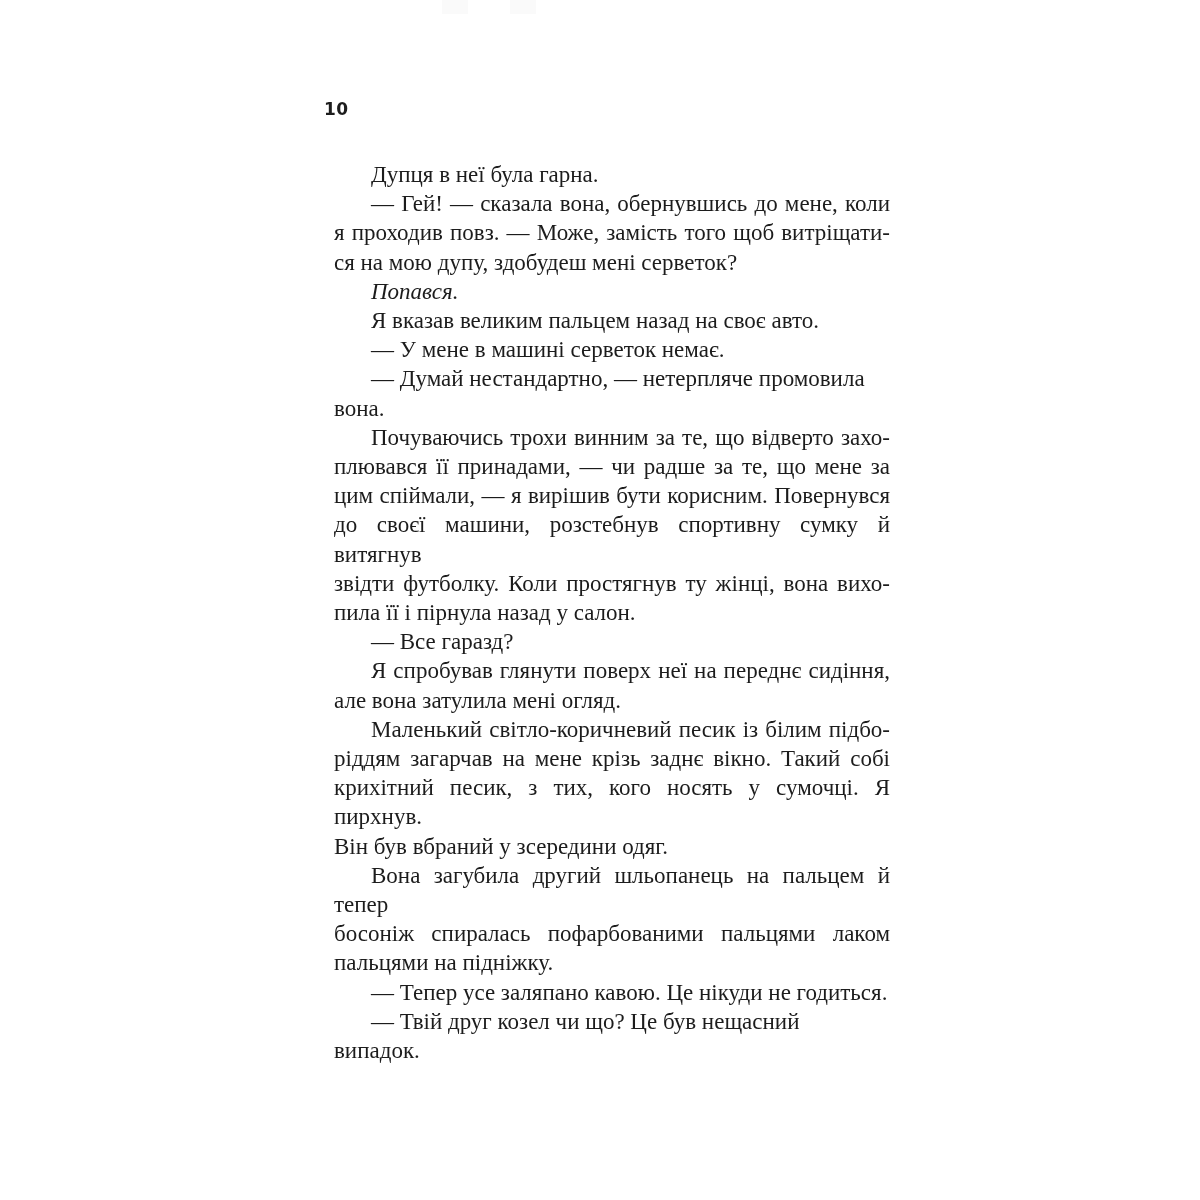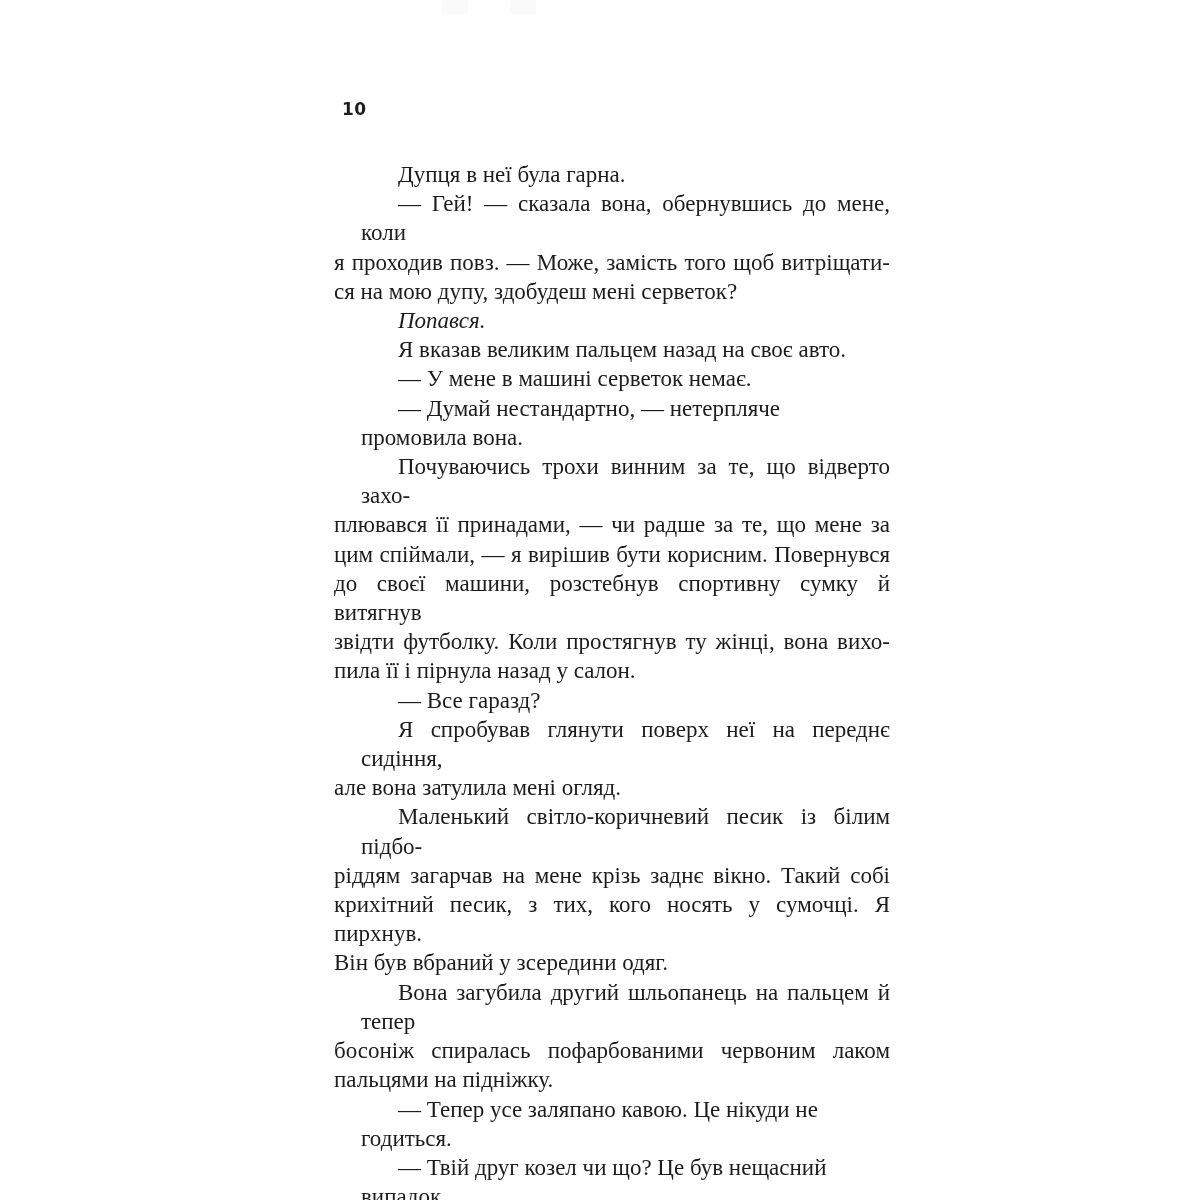--- a/index.html
+++ b/index.html
@@ -19,21 +19,21 @@
     top: 0;
     height: 14px;
     width: 26px;
     background: #fafafa;
   }
   .a1 { left: 442px; }
   .a2 { left: 510px; }
 
   .page-number {
     position: absolute;
-    left: 342px;
+    left: 324px;
     top: 99px;
     font-family: "DejaVu Sans", sans-serif;
     font-weight: bold;
     font-size: 17px;
     color: #1d1d1d;
     letter-spacing: 0.5px;
   }
 
   .text-block {
     position: absolute;
@@ -42,21 +42,21 @@
     width: 556px;
     font-size: 23px;
     line-height: 29.2px;
     color: #1c1c1c;
   }
 
   .para { margin: 0; }
   .para.italic { font-style: italic; }
 
   .line { text-align: left; white-space: normal; }
-  .line.first { text-indent: 37px; margin-left: 27px; }
+  .line.first { text-indent: 37px; }
   .line.j { text-align: justify; text-align-last: justify; }
   .line.last { text-align: left; text-align-last: left; }
 </style>
 </head>
 <body>
 
 <div class="page">
 
   <div class="artifact a1"></div>
   <div class="artifact a2"></div>
@@ -113,21 +113,21 @@
     <div class="para">
       <div class="line first j">Маленький світло-коричневий песик із білим підбо-</div>
       <div class="line j">ріддям загарчав на мене крізь заднє вікно. Такий собі</div>
       <div class="line j">крихітний песик, з тих, кого носять у сумочці. Я пирхнув.</div>
       <div class="line last">Він був вбраний у зсередини одяг.</div>
     </div>
 
 
     <div class="para">
       <div class="line first j">Вона загубила другий шльопанець на пальцем й тепер</div>
-      <div class="line j">босоніж спиралась пофарбованими червоним лаком</div>
+      <div class="line j">босоніж спиралась пофарбованими пальцями лаком</div>
       <div class="line last">пальцями на підніжку.</div>
     </div>
 
     <div class="para">
       <div class="line first last">— Тепер усе заляпано кавою. Це нікуди не годиться.</div>
     </div>
 
     <div class="para">
       <div class="line first last">— Твій друг козел чи що? Це був нещасний випадок.</div>
     </div>

